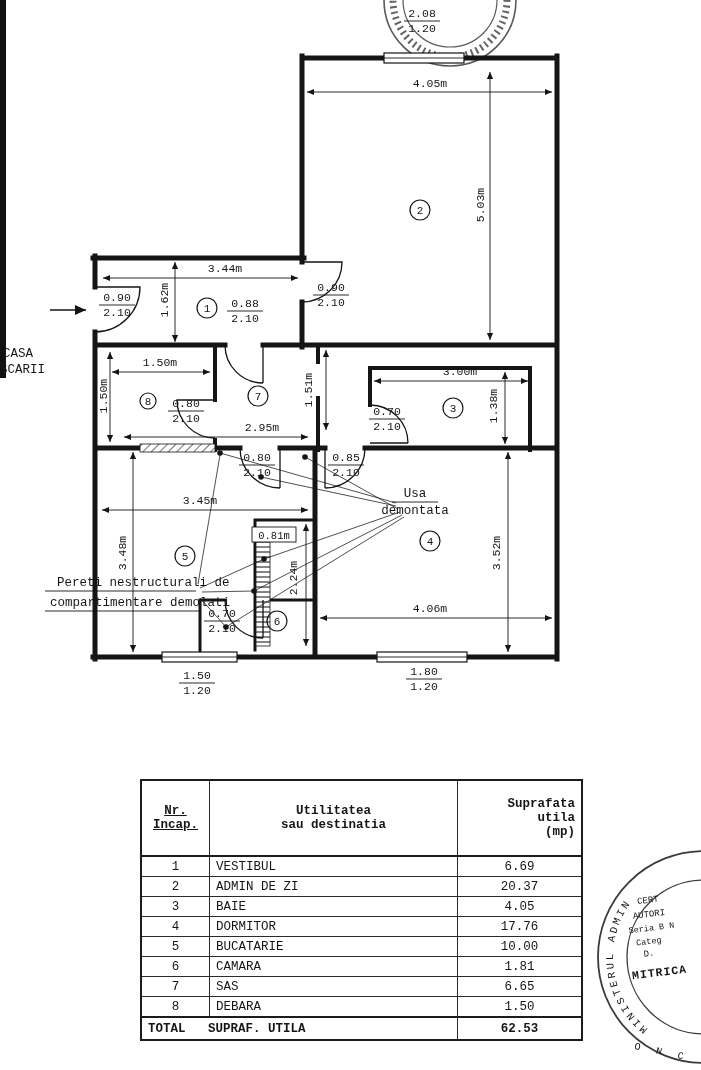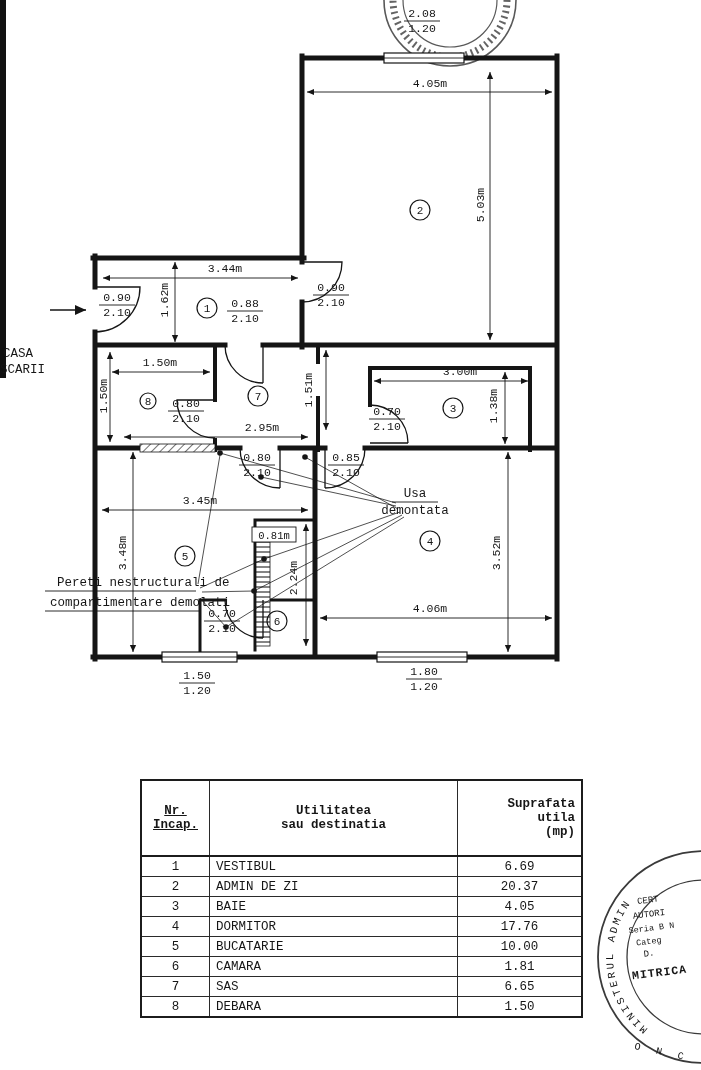--- a/index.html
+++ b/index.html
@@ -321,20 +321,24 @@
         <tr>
           <td class="nr">7</td>
             <td class="nm">SAS</td>
             <td class="ar">6.65</td>
         </tr>
         <tr>
           <td class="nr">8</td>
             <td class="nm">DEBARA</td>
             <td class="ar">1.50</td>
         </tr>
+        <tr class="total">
+          <td colspan="2" class="nm pre">TOTAL   SUPRAF. UTILA</td>
+          <td class="ar">62.53</td>
+        </tr>
       </tbody>
     </table>
   </div>
 
   <svg class="stamp-svg" width="121" height="225" viewBox="0 0 121 225">
     <defs>
       <path id="arcL" d="M68,183.7 A91,91 0 0 1 68,40.3" fill="none"></path>
     </defs>
     <circle cx="124" cy="112" r="106" fill="none" stroke="#3a3a3a" stroke-width="1.8"></circle>
     <circle cx="124" cy="112" r="77" fill="none" stroke="#3a3a3a" stroke-width="1.3"></circle>

